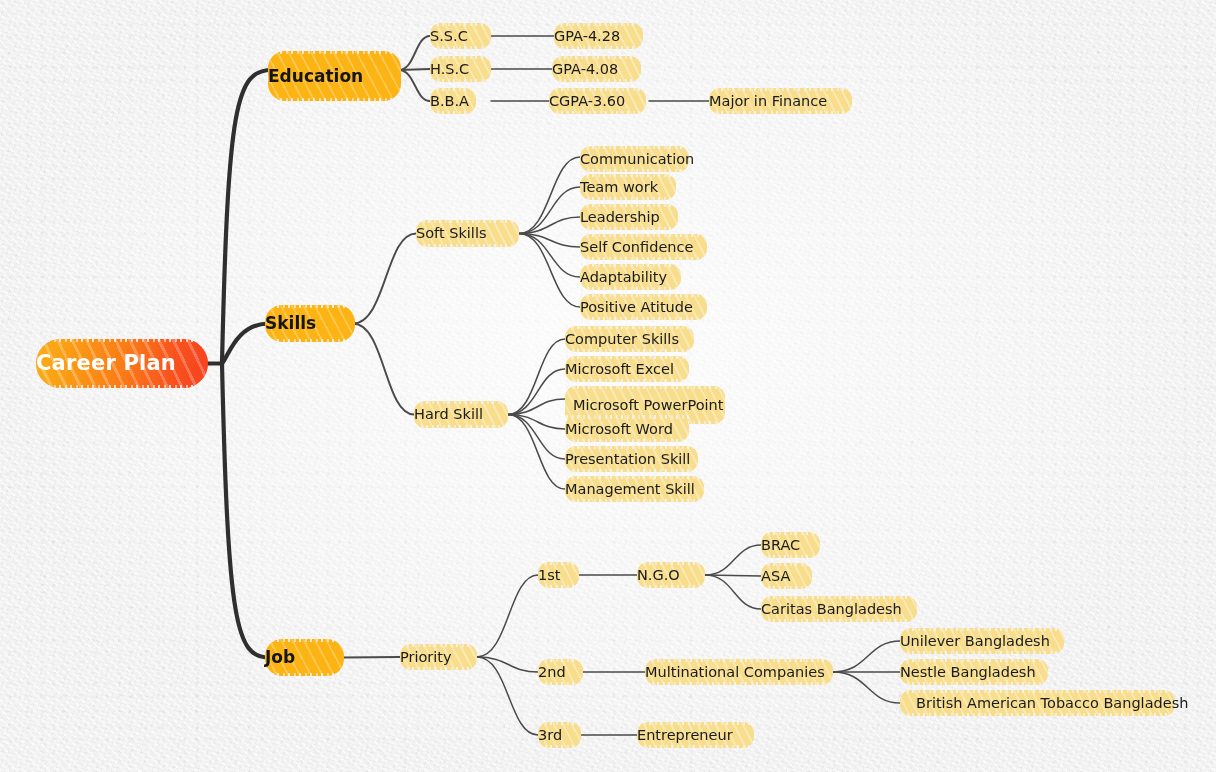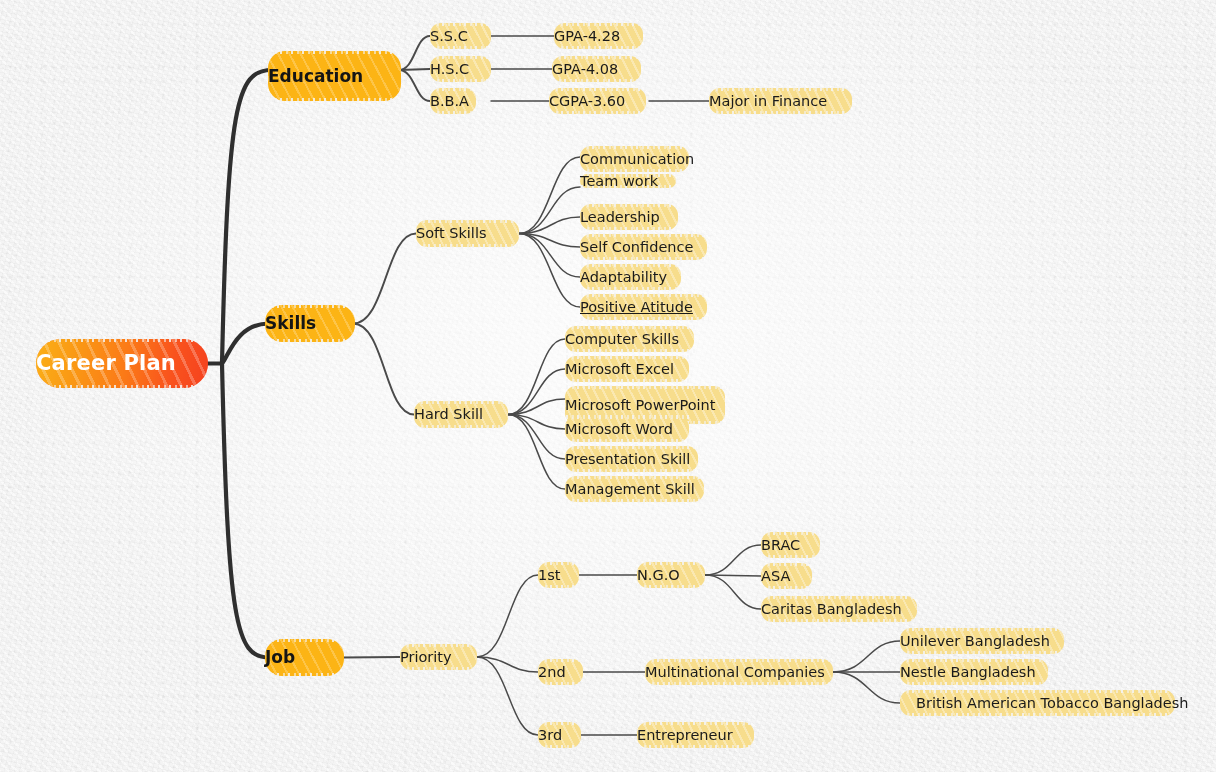--- a/index.html
+++ b/index.html
@@ -228,61 +228,61 @@
       <div class="node leaf" style="left: 416px; top: 220px; width: 103px; height: 27px;">
         <span class="edge-t"></span>
         <span class="edge-b"></span>
         <span class="lbl">Soft Skills</span>
       </div>
       <div class="node leaf" style="left: 580px; top: 146px; width: 109px; height: 26px;">
         <span class="edge-t"></span>
         <span class="edge-b"></span>
         <span class="lbl">Communication</span>
       </div>
-      <div class="node leaf" style="left: 580px; top: 174px; width: 96px; height: 14px;">
+      <div class="node leaf" style="left: 580px; top: 174px; width: 96px; height: 26px;">
         <span class="edge-t"></span>
         <span class="edge-b"></span>
         <span class="lbl">Team work</span>
       </div>
       <div class="node leaf" style="left: 580px; top: 204px; width: 98px; height: 26px;">
         <span class="edge-t"></span>
         <span class="edge-b"></span>
         <span class="lbl">Leadership</span>
       </div>
       <div class="node leaf" style="left: 580px; top: 234px; width: 127px; height: 26px;">
         <span class="edge-t"></span>
         <span class="edge-b"></span>
         <span class="lbl">Self Confidence</span>
       </div>
       <div class="node leaf" style="left: 580px; top: 264px; width: 101px; height: 26px;">
         <span class="edge-t"></span>
         <span class="edge-b"></span>
         <span class="lbl">Adaptability</span>
       </div>
-      <div class="node leaf" style="left: 580px; top: 294px; width: 127px; height: 26px; text-decoration: underline;">
+      <div class="node leaf" style="left: 580px; top: 294px; width: 127px; height: 26px;">
         <span class="edge-t"></span>
         <span class="edge-b"></span>
         <span class="lbl">Positive Atitude</span>
       </div>
       <div class="node leaf" style="left: 414px; top: 401px; width: 94px; height: 27px;">
         <span class="edge-t"></span>
         <span class="edge-b"></span>
         <span class="lbl">Hard Skill</span>
       </div>
       <div class="node leaf" style="left: 565px; top: 326px; width: 129px; height: 26px;">
         <span class="edge-t"></span>
         <span class="edge-b"></span>
         <span class="lbl">Computer Skills</span>
       </div>
       <div class="node leaf" style="left: 565px; top: 356px; width: 124px; height: 26px;">
         <span class="edge-t"></span>
         <span class="edge-b"></span>
         <span class="lbl">Microsoft Excel</span>
       </div>
-      <div class="node leaf" style="left: 565px; top: 386px; width: 160px; height: 38px;">
+      <div class="node leaf" style="left: 565px; top: 386px; width: 160px; height: 38px; padding-left: 8px;">
         <span class="edge-t"></span>
         <span class="edge-b"></span>
         <span class="lbl">Microsoft PowerPoint</span>
       </div>
       <div class="node leaf" style="left: 565px; top: 416px; width: 124px; height: 26px;">
         <span class="edge-t"></span>
         <span class="edge-b"></span>
         <span class="lbl">Microsoft Word</span>
       </div>
       <div class="node leaf" style="left: 565px; top: 446px; width: 133px; height: 26px;">

